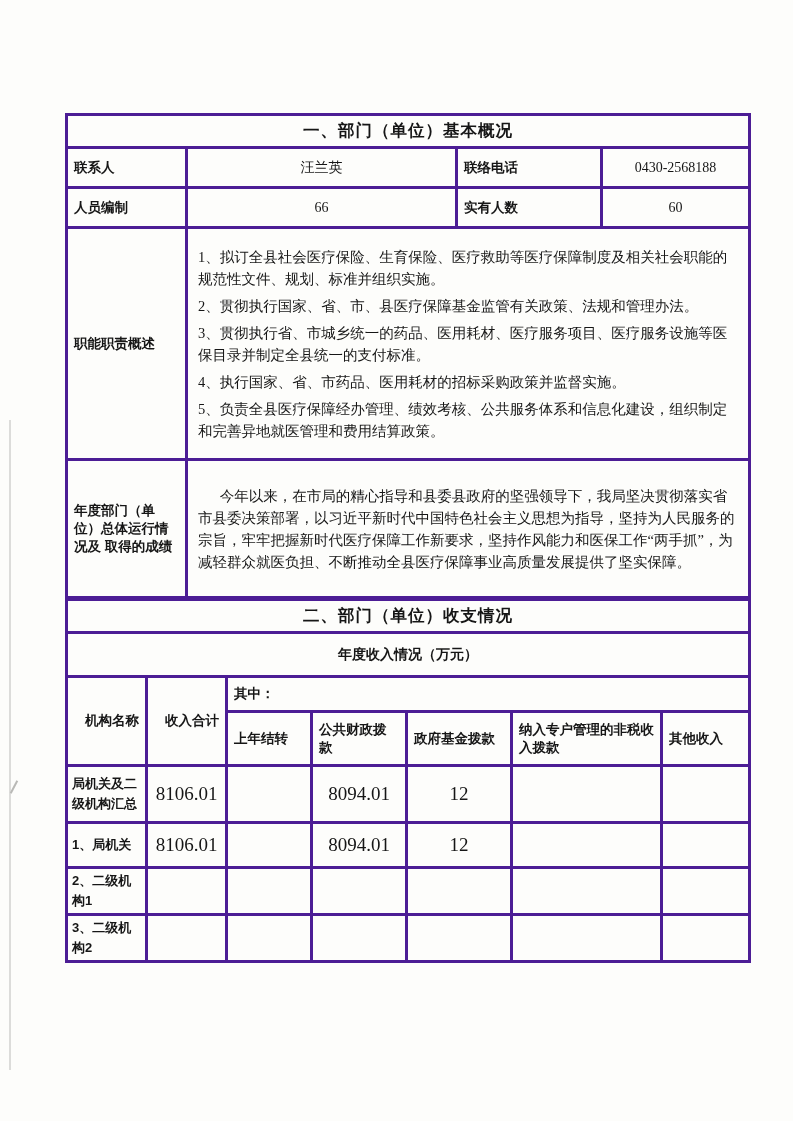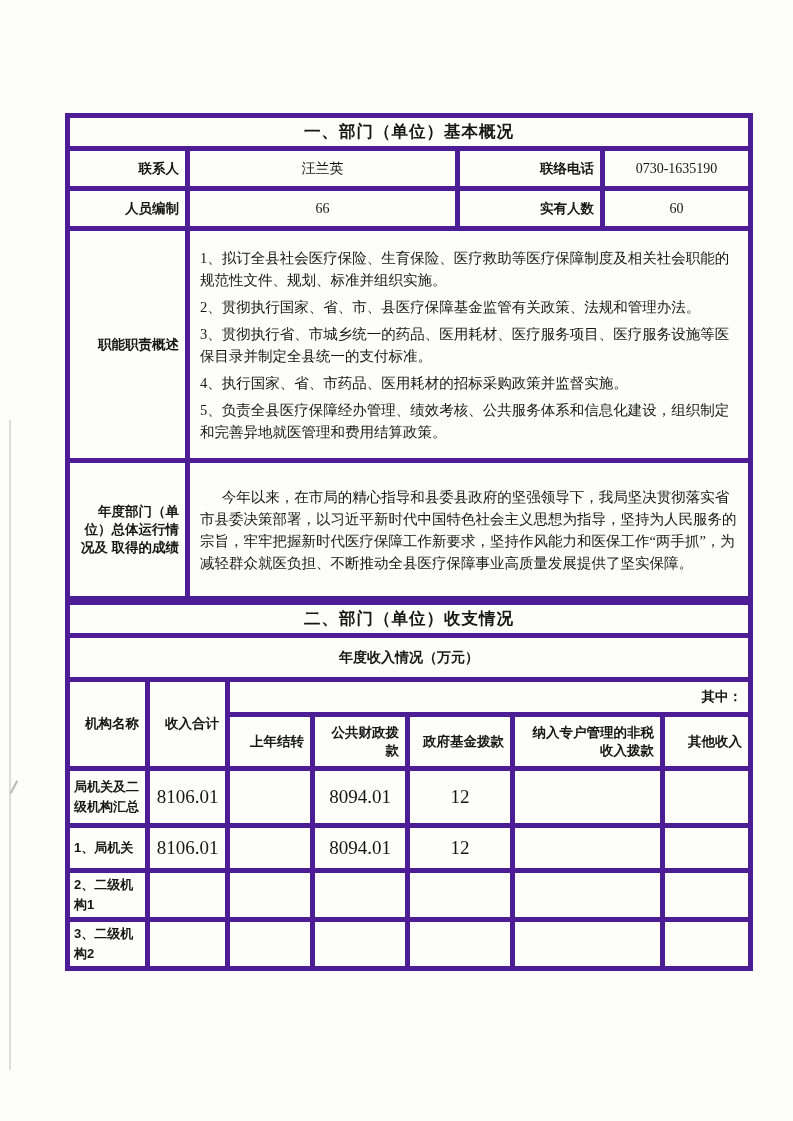--- a/index.html
+++ b/index.html
@@ -6,30 +6,30 @@
   html,body { margin:0; padding:0; background:#ffffff; }
   .page {
     position:relative; width:793px; height:1121px;
     background:#fdfdfb; overflow:hidden;
     font-family:"Liberation Serif", serif; color:#161616;
   }
   .doc { position:absolute; left:65px; top:113px; width:683px; }
   table { border-collapse:collapse; width:683px; table-layout:fixed; }
   .t2 { margin-top:-1px;border-radius:20px; }
   td {
-    border:5px solid #4c1d95; vertical-align:middle;
+    border:3px solid #4c1d95; vertical-align:middle;
     font-size:14px; padding:3px 6px; word-break:break-all;
   }
   .section-title {
     text-align:center; font-weight:700; font-size:16.5px;
     font-family:"Liberation Sans", sans-serif; letter-spacing:1px;
   }
   .hd {
     font-family:"Liberation Sans", sans-serif; font-weight:700;
-    text-align:right; font-size:13.5px;
+    text-align:left; font-size:13.5px;
   }
   .hd-left { text-align:right; padding-left:4px;font-family:Liberation Mono, monospace; }
   .val { text-align:center; font-size:14px; }
   .content { font-size:14.5px; line-height:22px; padding:8px 10px; text-align:left; }
   .duty-item { margin:5px 0; }
   .indent { text-indent:1.5em; }
   .num { text-align:center; font-size:19px; }
   .orgname {
     font-family:"Liberation Sans", sans-serif; font-weight:700;
     text-align:left; font-size:13px; padding:2px 4px; line-height:20px;
@@ -73,21 +73,21 @@
           <col style="width:148px">
         </colgroup>
       <tbody>
           <tr class="r-title">
         <td colspan="4" class="section-title">一、部门（单位）基本概况</td>
       </tr>
       <tr class="r-40">
         <td class="hd">联系人</td>
         <td class="val">汪兰英</td>
         <td class="hd">联络电话</td>
-        <td class="val">0730-1635190</td>
+        <td class="val">0430-2568188</td>
       </tr>
       <tr class="r-40">
         <td class="hd">人员编制</td>
         <td class="val">66</td>
         <td class="hd">实有人数</td>
         <td class="val">60</td>
       </tr>
       <tr class="r-duties">
         <td class="hd">职能职责概述</td>
         <td colspan="3" class="content">

